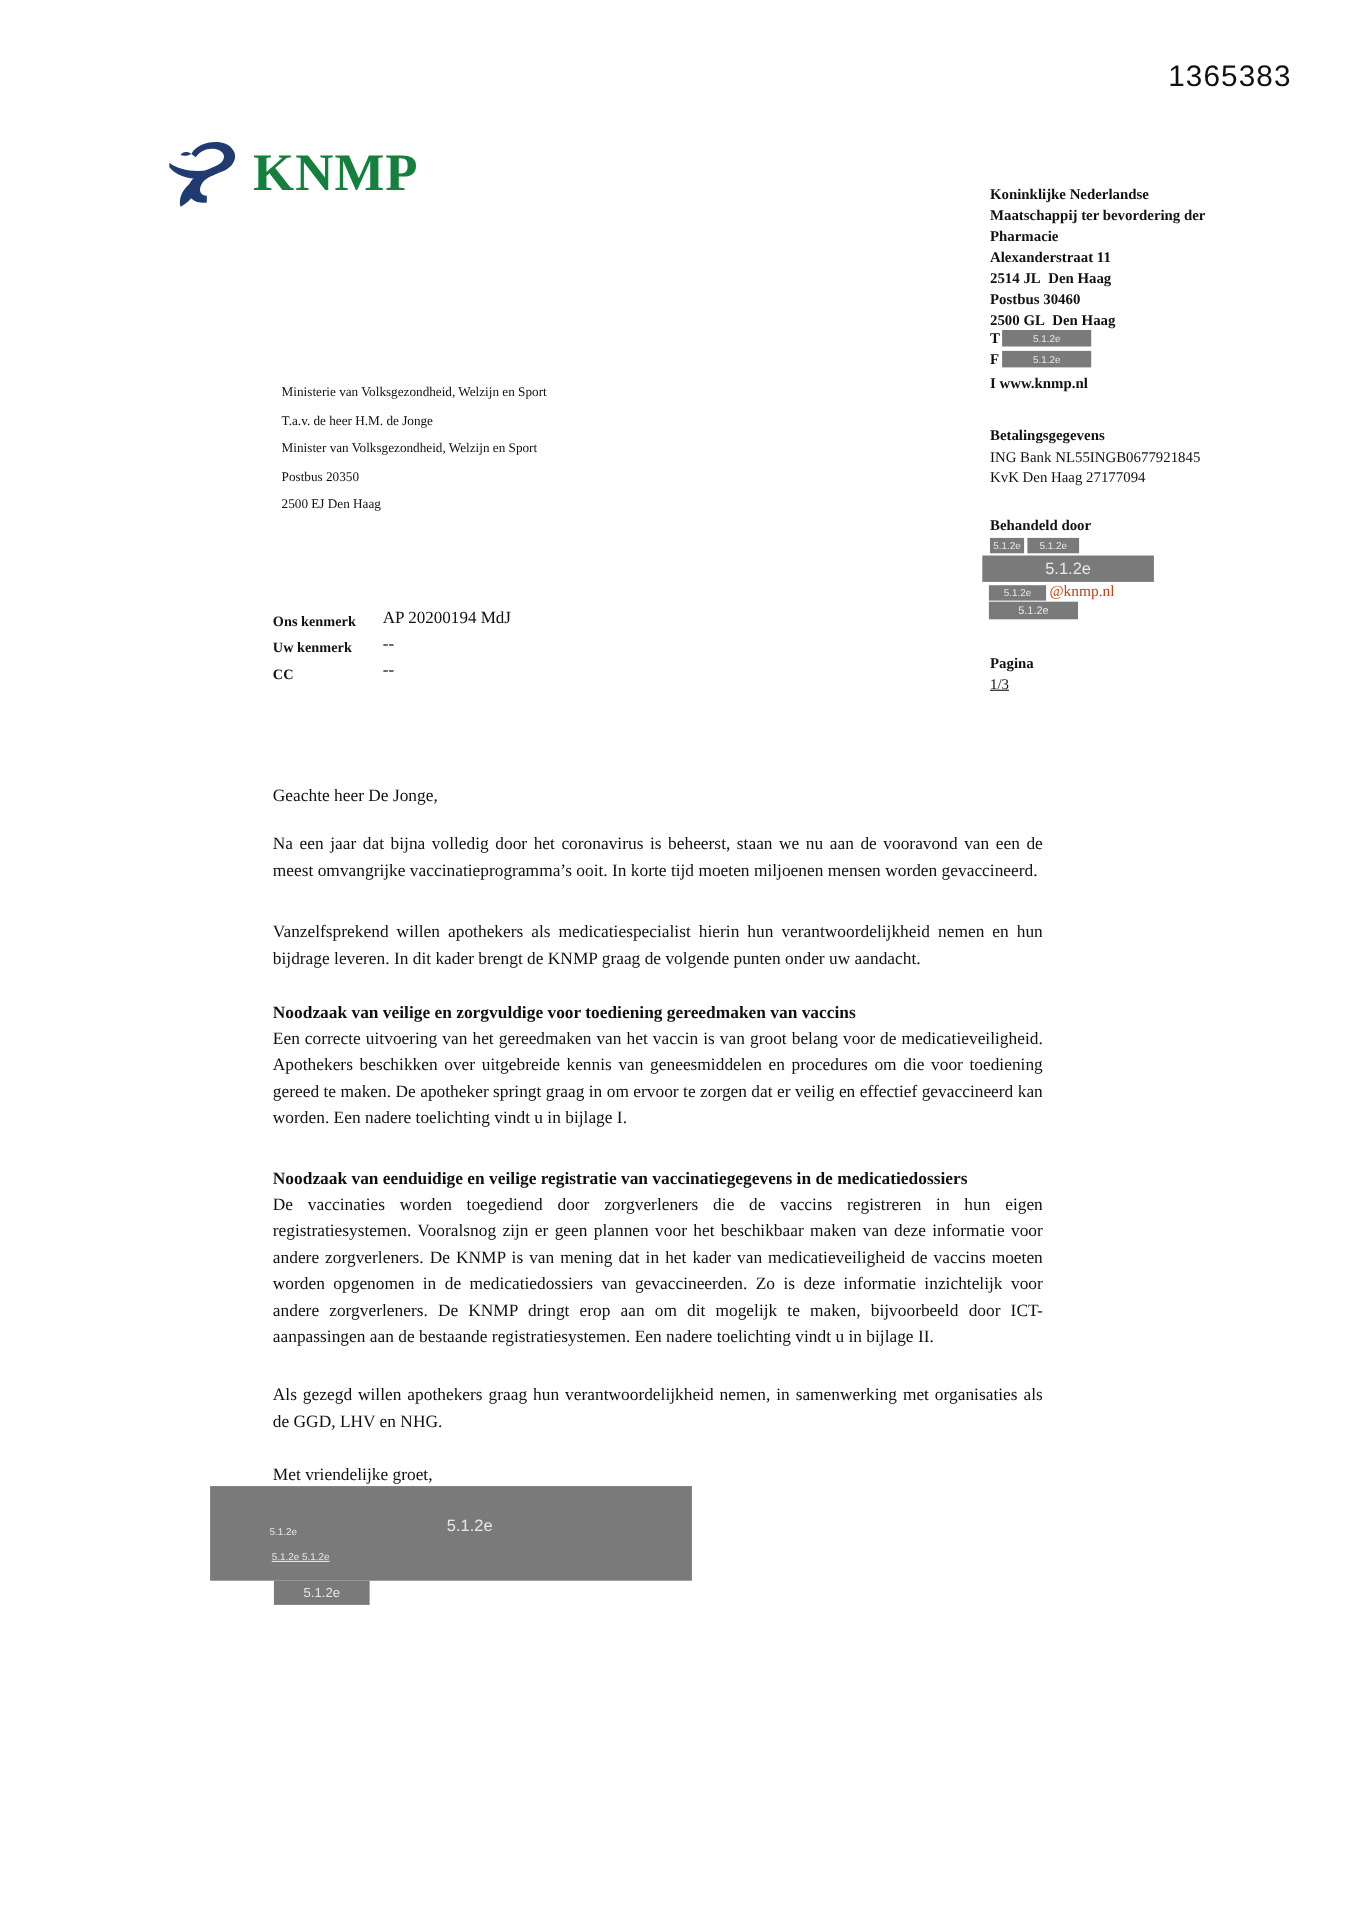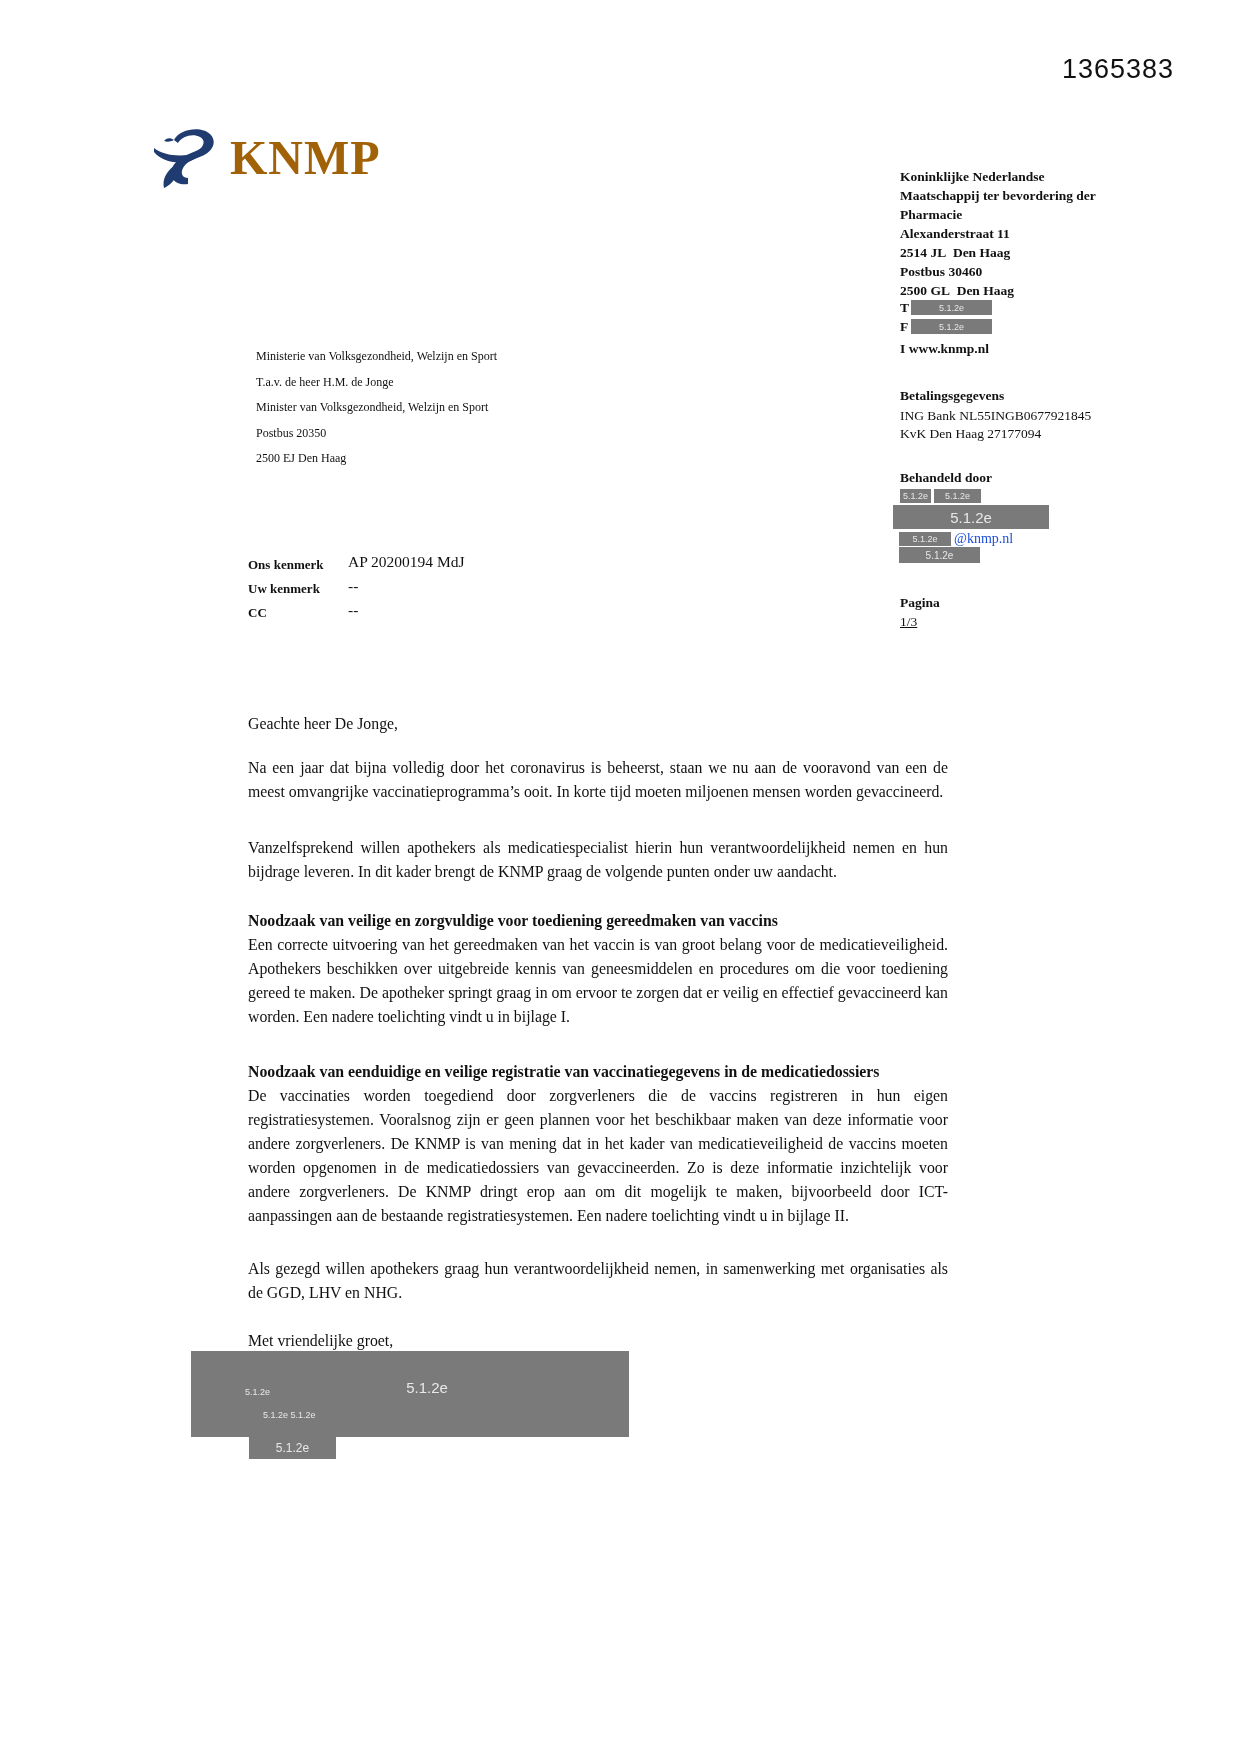--- a/index.html
+++ b/index.html
@@ -16,21 +16,21 @@
   .docnum{
     position:absolute;left:1062px;top:54px;
     font-family:"Liberation Sans", sans-serif;
     font-size:27px;color:#111;letter-spacing:1px;
   }
   
   .logo{position:absolute;left:150px;top:126px;display:flex;align-items:center;}
   .logo svg{display:block;}
   .logo-text{
     font-family:"Liberation Serif", serif;
-    font-weight:bold;font-size:48px;color:#a16207;
+    font-weight:bold;font-size:48px;color:#15803d;
     letter-spacing:1px;margin-left:6px;line-height:1;
   }
   
   .recipient{position:absolute;left:256px;top:344px;font-size:12px;line-height:25.5px;}
   
   .meta{position:absolute;left:248px;top:551px;}
   .meta-row{display:flex;line-height:21px;}
   .meta-label{width:100px;font-weight:bold;font-size:13px;padding-top:3px;}
   .meta-value{font-size:15.5px;}
   
@@ -40,39 +40,39 @@
   
   .redact{
     background:#7a7a7a;color:#e8e8e8;
     font-family:"Liberation Sans", sans-serif;
     display:flex;align-items:center;justify-content:center;
   }
   .sig-bigbox{position:absolute;left:191px;top:1351px;width:438px;height:86px;background:#7a7a7a;}
   .sig-bigbox .lbl{position:absolute;color:#e8e8e8;font-family:"Liberation Sans", sans-serif;}
   .sig-lbl-a{left:54px;top:36px;font-size:9px;}
   .sig-lbl-b{left:176px;top:28px;font-size:15px;width:120px;text-align:center;}
-  .sig-lbl-c{left:72px;top:59px;font-size:9px;}
+  .sig-lbl-c{left:56px;top:59px;font-size:9px;text-decoration:underline;}
   .sig-smallbox{position:absolute;left:249px;top:1437px;width:87px;height:22px;font-size:12px;}
   
   .sidebar{position:absolute;left:900px;top:167px;width:300px;font-size:13.5px;}
   .sb-abs{position:absolute;left:0;}
   .sb-bold{font-weight:bold;}
   .org-lines div{font-weight:bold;line-height:19px;}
   .contact-row{position:absolute;display:flex;align-items:center;height:15px;}
   .contact-row .clabel{font-weight:bold;width:10px;}
   .contact-row .redact{width:81px;height:15px;margin-left:1px;font-size:9px;}
   .pay-line{font-size:13.5px;line-height:18px;}
   .hb-row1{position:absolute;top:322px;left:0;display:flex;}
   .hb-row1 .redact{height:14px;font-size:9px;}
   .hb-box1{width:31px;}
   .hb-box2{width:47px;margin-left:3px;}
   .hb-large{position:absolute;top:338px;left:-7px;width:156px;height:24px;font-size:15px;}
   .hb-email{position:absolute;top:364px;left:-1px;display:flex;align-items:center;}
   .hb-email .redact{width:52px;height:14px;font-size:9px;}
-  .hb-email .suffix{font-size:14px;color:#1d4ed8;margin-left:3px;font-family:"Liberation Serif",serif;text-align:right;}
+  .hb-email .suffix{font-size:14px;color:#c2410c;margin-left:3px;font-family:"Liberation Serif",serif;text-align:right;}
   .hb-last{position:absolute;top:380px;left:-1px;width:81px;height:16px;font-size:10px;}
 </style>
 </head>
 <body>
 
 <div id="page">
 
   <div class="docnum">1365383</div>
 
   <div class="logo">

